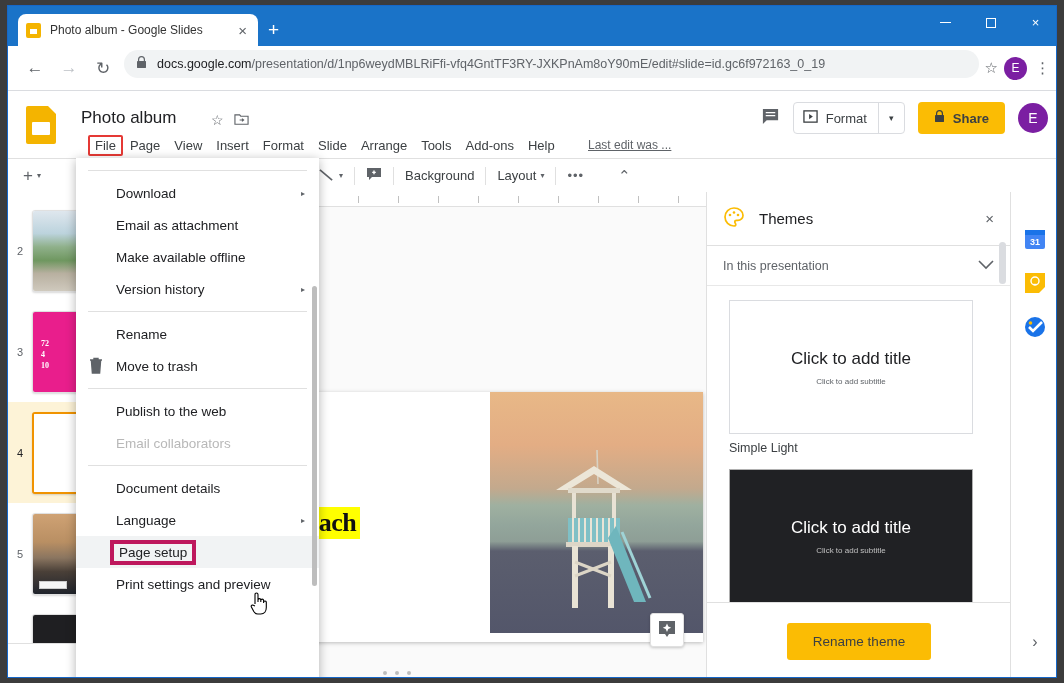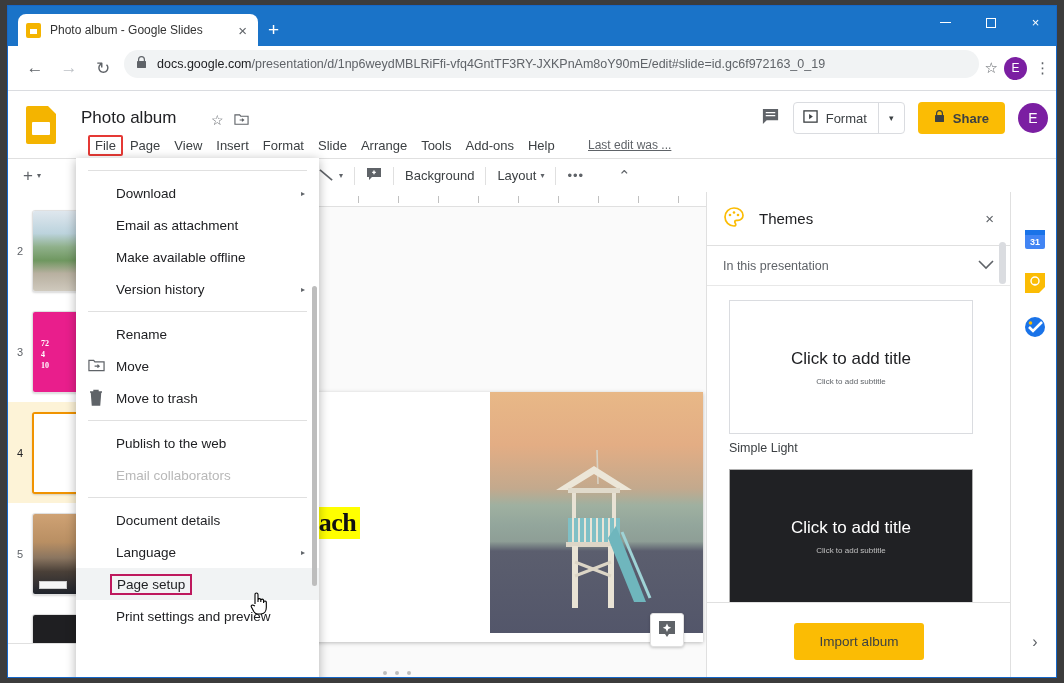--- a/index.html
+++ b/index.html
@@ -285,21 +285,21 @@
   }
   .mi {
     position: relative; height: 32px; display: flex; align-items: center;
     padding-left: 40px; font-size: 13.5px; color: #202124; cursor: pointer;
   }
   .mi.disabled { color: #b8b8b8; cursor: default; }
   .mi.hover { background: #f1f3f4; }
   .mi .arrow { position: absolute; right: 14px; font-size: 8px; color: #5f6368; }
   .mi .shortcut { position: absolute; right: 14px; font-size: 12px; color: #5f6368; }
   .mi .mi-ico { position: absolute; left: 12px; top: 7px; width: 18px; height: 18px; color: #5f6368; }
-  .mi .boxed { border: 2px solid #be185d; padding: 1px 5px; margin-left: -6px; }
+  .mi .boxed { border: 4px solid #be185d; padding: 1px 5px; margin-left: -6px; }
   .mdiv { height: 1px; background: #e0e0e0; margin: 6px 12px; }
   .menu-scroll {
     position: absolute; right: 2px; top: 128px; width: 5px; height: 300px;
     background: #bdbdbd; border-radius: 3px; cursor: pointer;
   }
   .cursor-hand { position: absolute; left: 240px; top: 584px; width: 20px; height: 26px; z-index: 60; }
 </style>
 </head>
 <body>
 
@@ -592,21 +592,21 @@
             </div>
             <div class="theme-card">
               <div class="theme-preview dark">
                 <div class="tp-title">Click to add title</div>
                 <div class="tp-sub">Click to add subtitle</div>
               </div>
 
             </div>
           </div>
           <div class="themes-footer">
-            <div class="import-btn">Import album</div>
+            <div class="import-btn">Rename theme</div>
           </div>
         </div>
 
         <div class="rail">
           <div class="rail-ico">
             <svg width="22" height="22" viewBox="0 0 22 22">
                 <rect x="1" y="2" width="20" height="19" rx="2" fill="#4285f4"></rect>
                 <rect x="1" y="2" width="20" height="5" fill="#1a73e8"></rect>
                 <text x="11" y="17" font-size="9" font-family="Liberation Sans" fill="#fff" text-anchor="middle" font-weight="bold">31</text>
               </svg>
@@ -646,29 +646,20 @@
       <div class="mi">
         <span>Version history</span>
         <span class="arrow">▸</span>
       </div>
       <div class="mdiv"></div>
       <div class="mi">
         <span>Rename</span>
       </div>
       <div class="mi">
         <span class="mi-ico">
-          <svg width="17" height="16" viewBox="0 0 18 16">
-              <path d="M1 3h5l1.3 1.6H17V14H1z" fill="none" stroke="#5f6368" stroke-width="1.3"></path>
-              <path d="M7 9.2h4.5M10 7.6l1.8 1.6L10 10.8" stroke="#5f6368" stroke-width="1.3" fill="none"></path>
-            </svg>
-        </span>
-        <span>Move</span>
-      </div>
-      <div class="mi">
-        <span class="mi-ico">
           <svg width="16" height="17" viewBox="0 0 16 17">
               <path d="M2 3h12M6 3V1.5h4V3M3.5 4.5h9L11.6 16H4.4z" stroke="#5f6368" stroke-width="1.4" fill="#5f6368"></path>
             </svg>
         </span>
         <span>Move to trash</span>
       </div>
       <div class="mdiv"></div>
       <div class="mi">
         <span>Publish to the web</span>
       </div>

